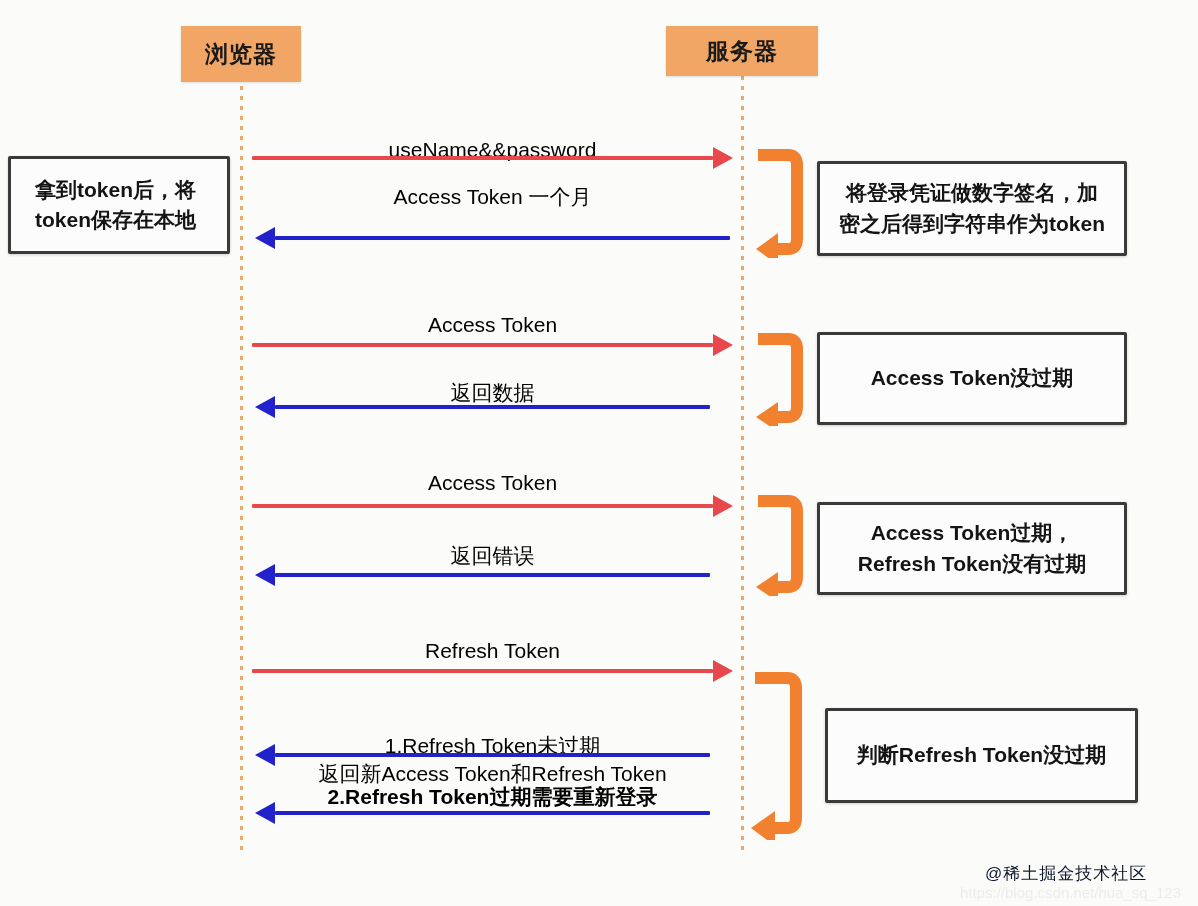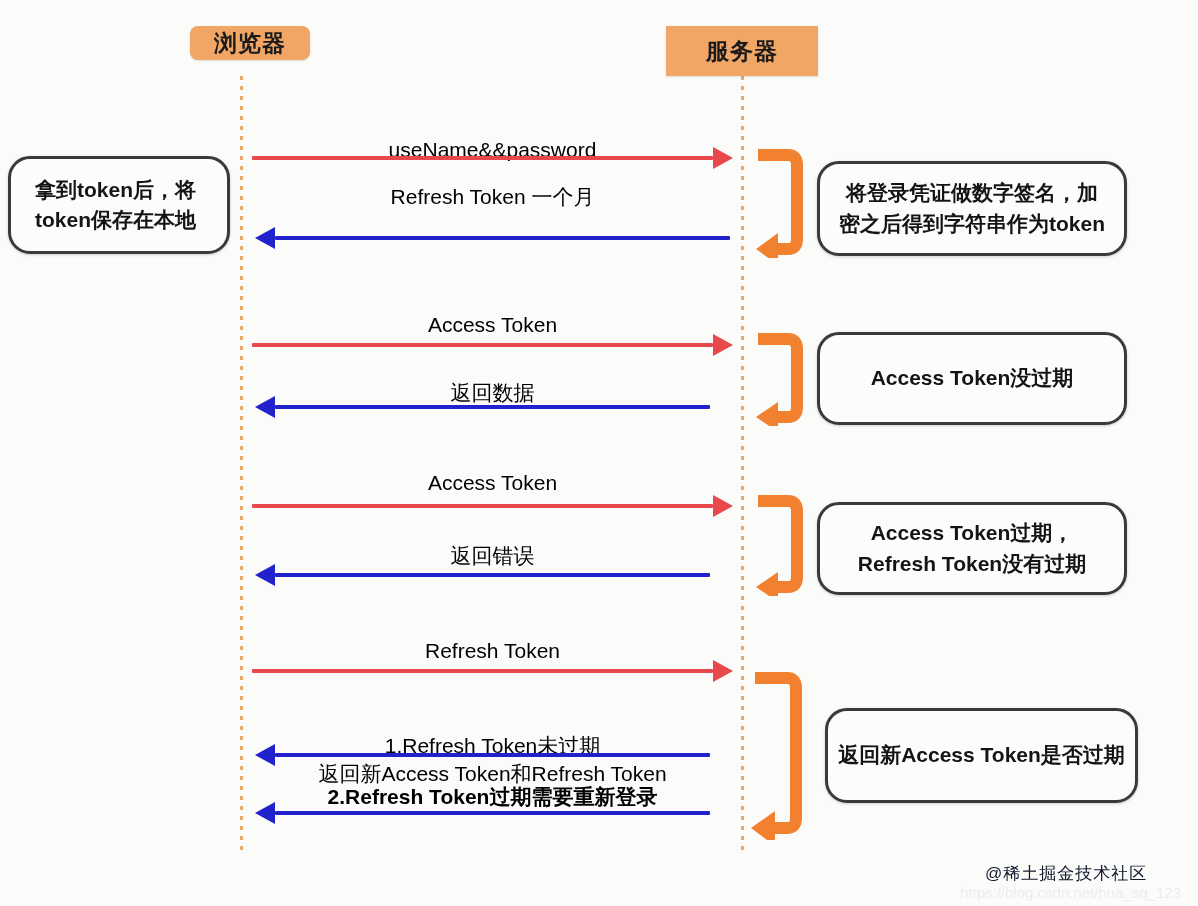--- a/index.html
+++ b/index.html
@@ -47,21 +47,21 @@
   .mlabel{
     position:absolute;text-align:center;
     color:#000000;font-size:21px;line-height:1.35;
     white-space:nowrap;
   }
   
   .note{
     position:absolute;
     background:#fcfcfc;
     border:3px solid #3a3a3a;
-    border-radius:22px;
+    border-radius:2px;
     display:flex;align-items:center;justify-content:center;
     text-align:center;
     color:#141414;font-weight:700;font-size:21px;line-height:1.45;
     box-shadow:0 1px 3px rgba(0,0,0,.18);
     padding:4px 10px;box-sizing:border-box;
   }
   
   .selfloop{position:absolute;}
   
   .wm{
@@ -74,21 +74,21 @@
   }
 </style>
 </head>
 <body>
 
 <div id="canvas">
 
   <div class="lifeline" style="left:240px;top:76px;height:780px;"></div>
   <div class="lifeline" style="left:741px;top:76px;height:780px;"></div>
 
-  <div class="actor" style="left:190px;top:26px;width:120px;height:34px;border-radius:8px;">
+  <div class="actor" style="left:181px;top:26px;width:120px;height:56px;">
     <span>浏览器</span>
   </div>
   <div class="actor" style="left:666px;top:26px;width:152px;height:50px;font-family:Liberation Serif, serif;">
     <span>服务器</span>
   </div>
 
   <div class="note" style="left:8px;top:156px;width:222px;height:98px;flex-direction:column;align-items:flex-start;padding-left:24px;">
     <span>拿到token后，将</span>
     <span>token保存在本地</span>
   </div>
@@ -101,33 +101,33 @@
   <div class="note" style="left:817px;top:332px;width:310px;height:93px;">
     <span>Access Token没过期</span>
   </div>
 
   <div class="note" style="left:817px;top:502px;width:310px;height:93px;flex-direction:column;">
     <span>Access Token过期，</span>
     <span>Refresh Token没有过期</span>
   </div>
 
   <div class="note" style="left:825px;top:708px;width:313px;height:95px;">
-    <span>返回新Access Token是否过期</span>
+    <span>判断Refresh Token没过期</span>
   </div>
 
   <div class="mlabel" style="left:252px;top:136px;width:481px;">
     <span>useName&amp;&amp;password</span>
   </div>
   <div class="msg req" style="left:252px;top:156px;width:481px;">
     <div class="line" style="left:0;width:461px;"></div>
     <div class="head right" style="left:461px;"></div>
   </div>
 
   <div class="mlabel" style="left:252px;top:183px;width:481px;">
-    <div>Refresh Token 一个月</div>
+    <div>Access Token 一个月</div>
   </div>
   <div class="msg res" style="left:255px;top:236px;width:475px;">
     <div class="line" style="left:20px;width:455px;"></div>
     <div class="head left" style="left:0;"></div>
   </div>
 
   <div class="mlabel" style="left:252px;top:311px;width:481px;">
     <span>Access Token</span>
   </div>
   <div class="msg req" style="left:252px;top:343px;width:481px;">

